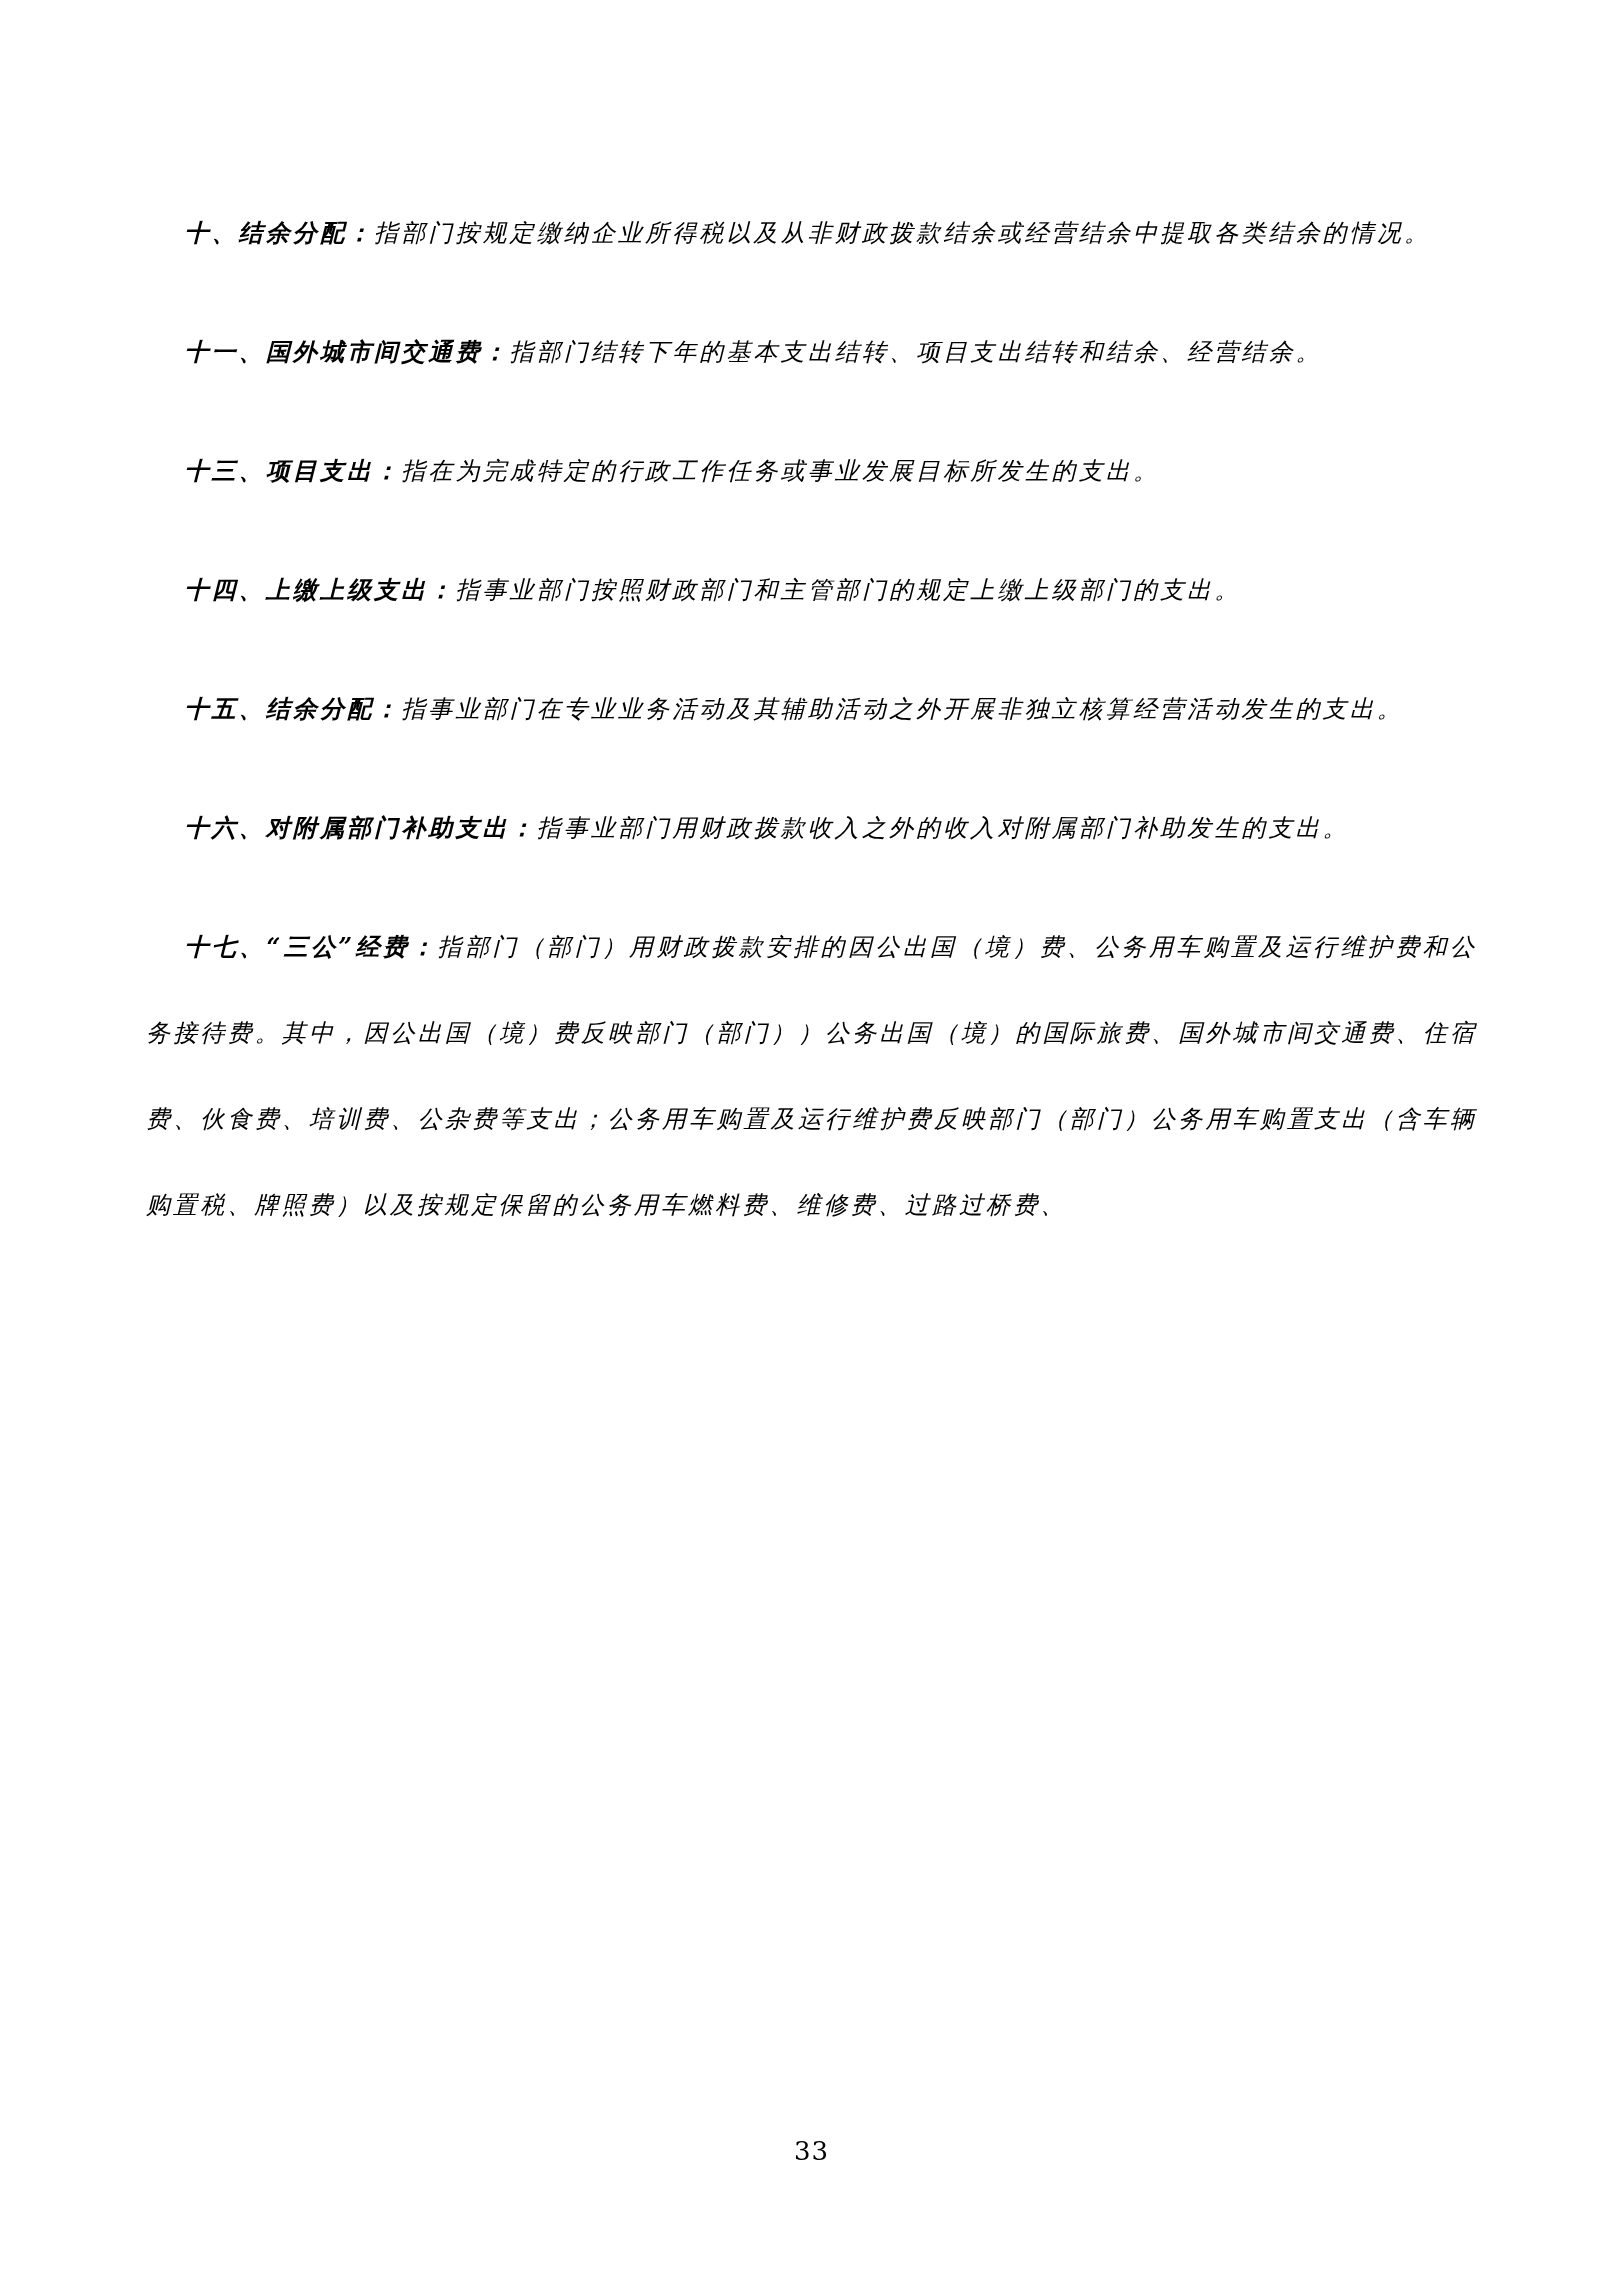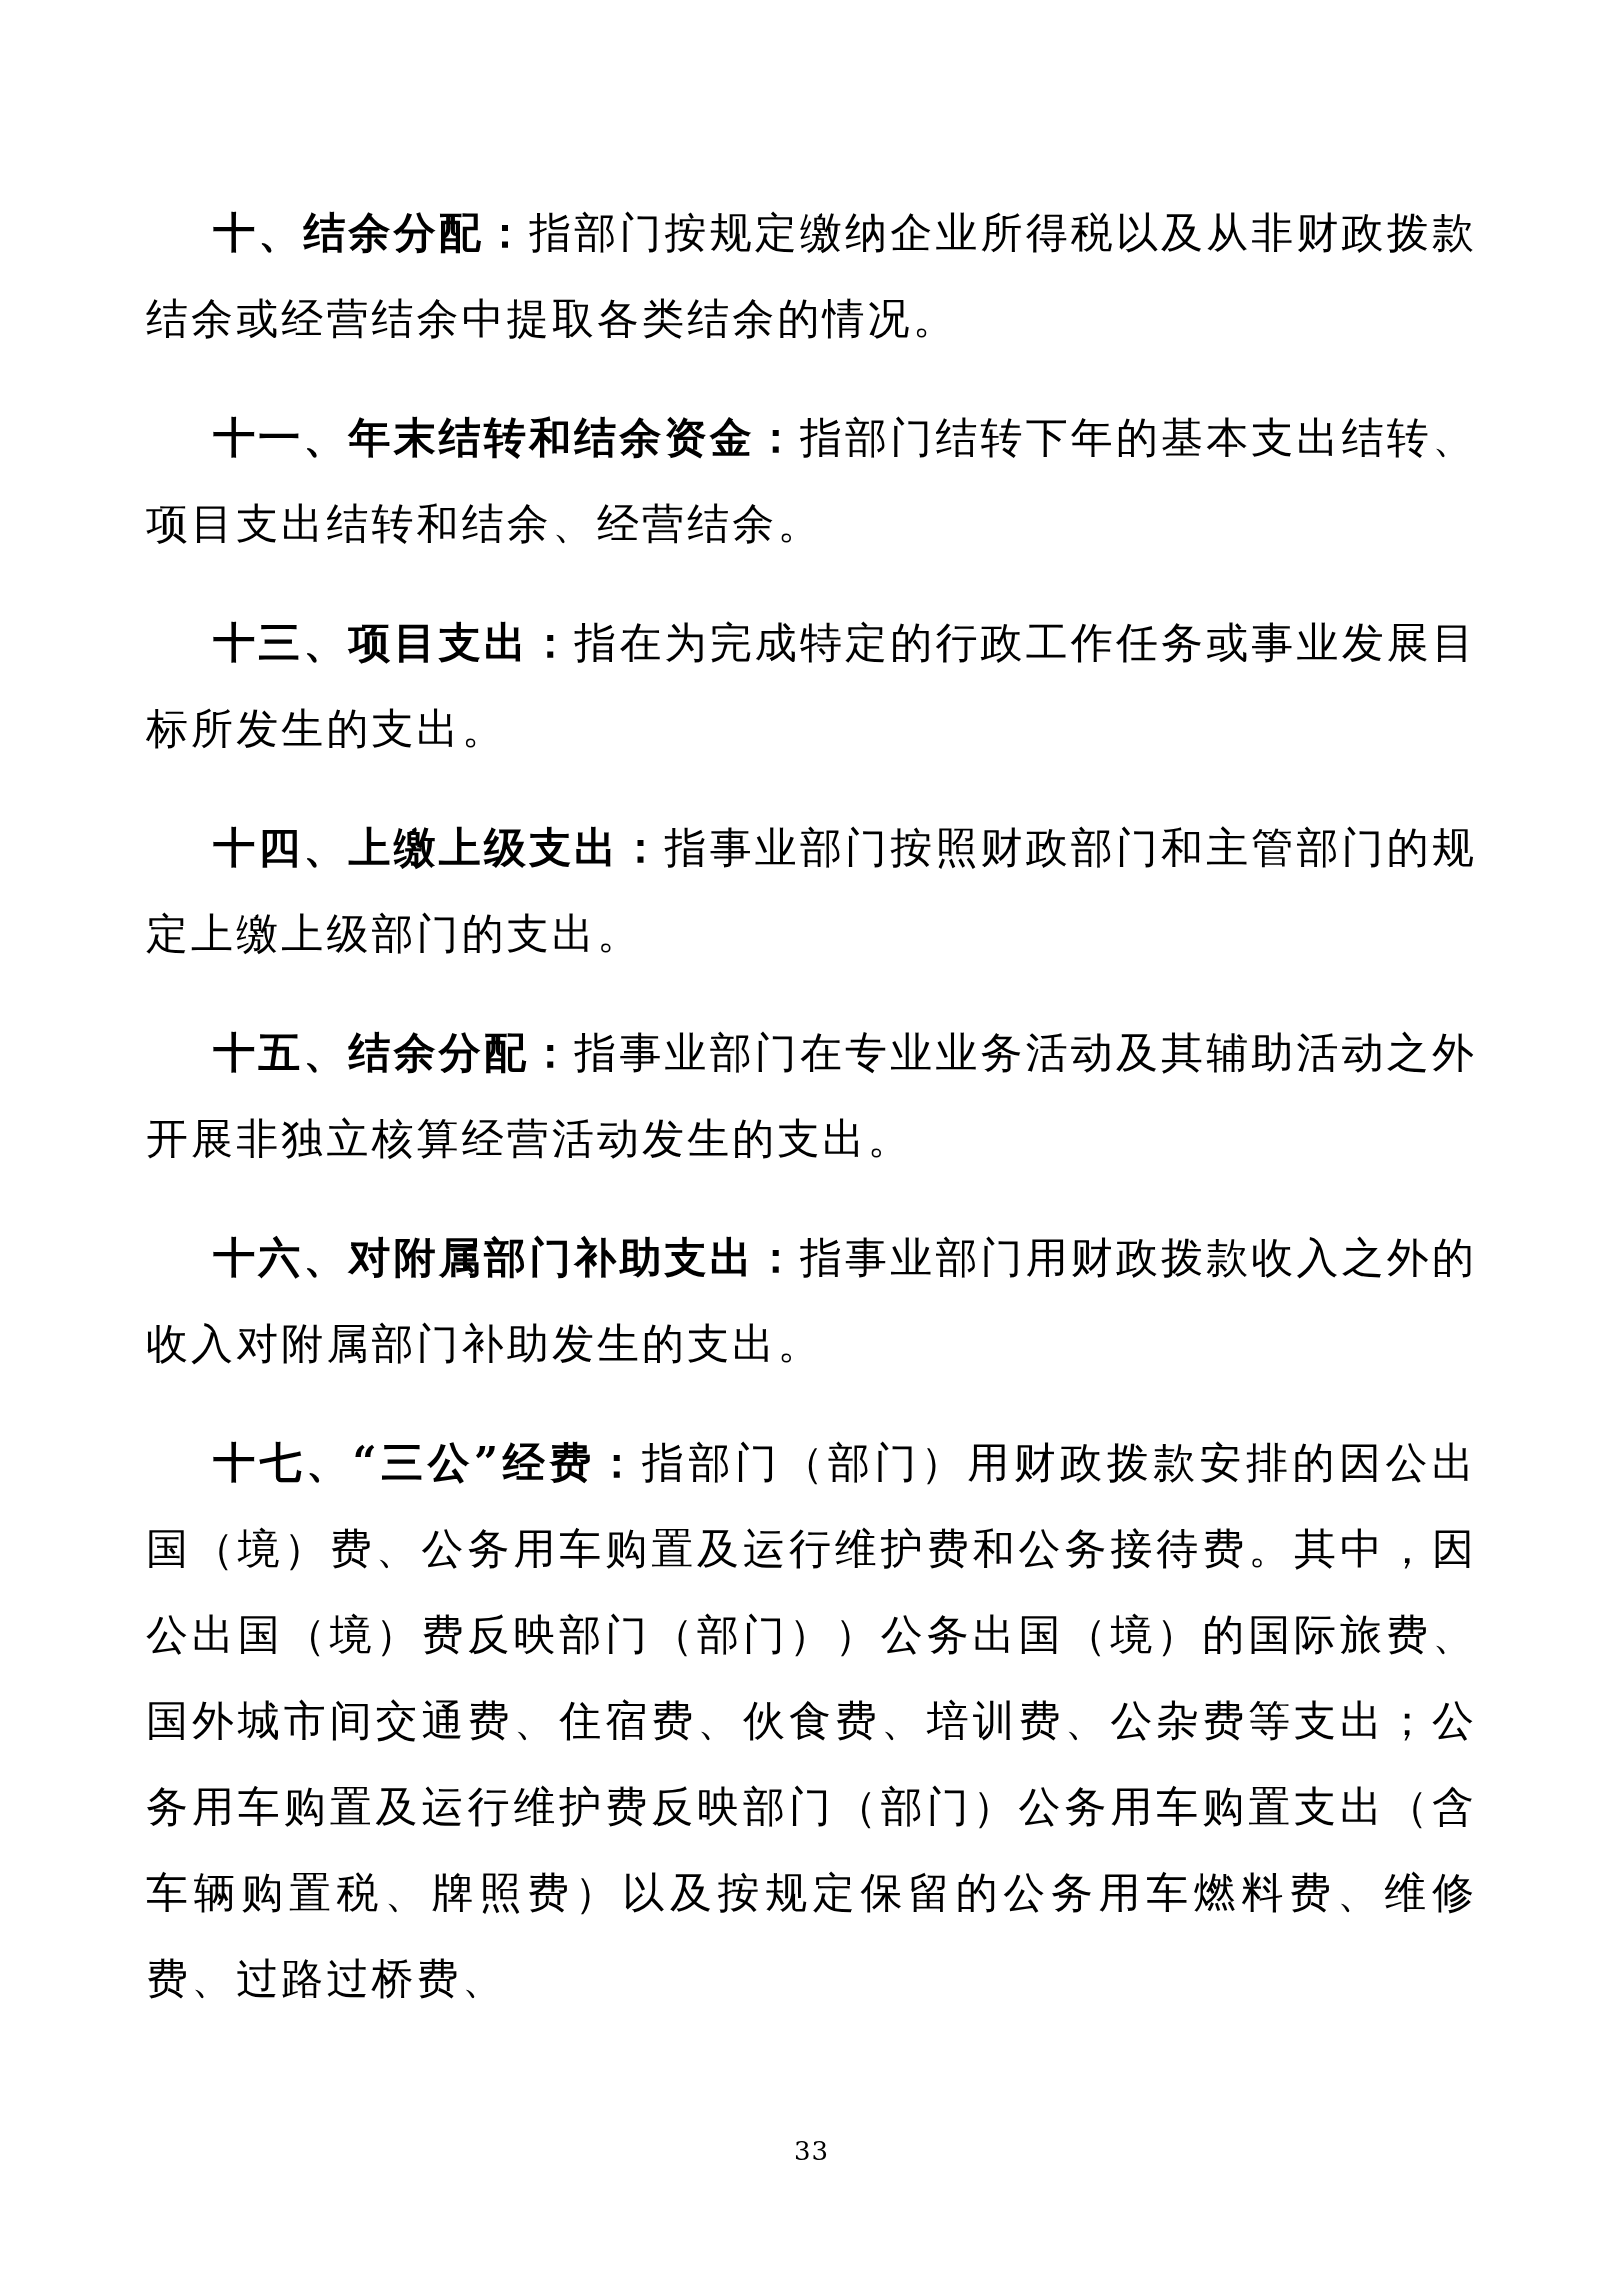--- a/index.html
+++ b/index.html
@@ -17,25 +17,26 @@
     color: #000000;
   }
   .content {
     position: absolute;
     left: 146px;
     right: 146px;
     top: 190px;
   }
   .para {
     margin: 0 0 33px 0;
-    font-size: 42px;
+    font-size: 24px;
     line-height: 86px;
     letter-spacing: 3.1px;
     text-align: justify;
     text-indent: 1.6em;
+    font-style: italic; 
     word-break: break-all;
   }
   .term {
     font-weight: bold;
   }
   .defn {
     font-weight: normal;
   }
   .page-number {
     position: absolute;
@@ -49,21 +50,21 @@
   }
 </style>
 </head>
 <body>
 
 <div class="page">
   <div class="content">
 
     <p class="para"><span class="term">十、结余分配：</span><span class="defn">指部门按规定缴纳企业所得税以及从非财政拨款结余或经营结余中提取各类结余的情况。</span></p>
 
-    <p class="para"><span class="term">十一、年末结转和结余资金：</span><span class="defn">指部门结转下年的基本支出结转、项目支出结转和结余、经营结余。</span></p>
+    <p class="para"><span class="term">十一、国外城市间交通费：</span><span class="defn">指部门结转下年的基本支出结转、项目支出结转和结余、经营结余。</span></p>
 
 
     <p class="para"><span class="term">十三、项目支出：</span><span class="defn">指在为完成特定的行政工作任务或事业发展目标所发生的支出。</span></p>
 
     <p class="para"><span class="term">十四、上缴上级支出：</span><span class="defn">指事业部门按照财政部门和主管部门的规定上缴上级部门的支出。</span></p>
 
     <p class="para"><span class="term">十五、结余分配：</span><span class="defn">指事业部门在专业业务活动及其辅助活动之外开展非独立核算经营活动发生的支出。</span></p>
 
     <p class="para"><span class="term">十六、对附属部门补助支出：</span><span class="defn">指事业部门用财政拨款收入之外的收入对附属部门补助发生的支出。</span></p>
 

